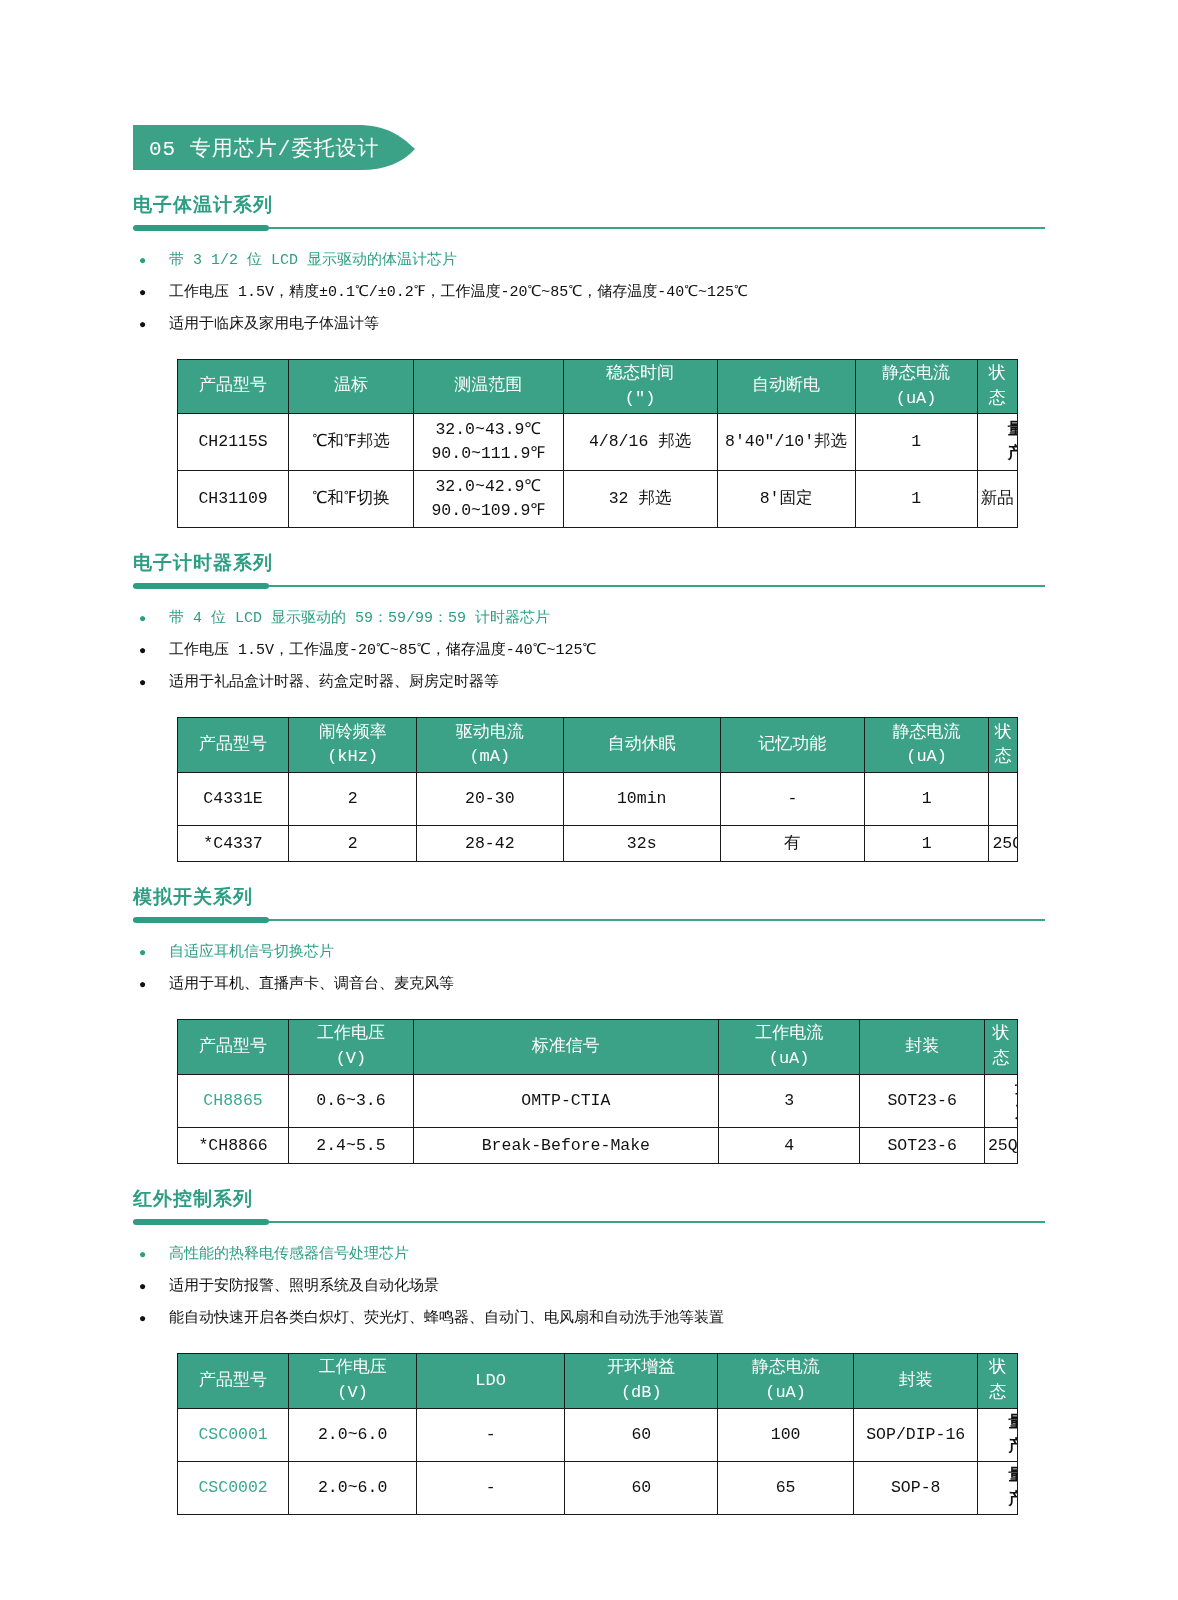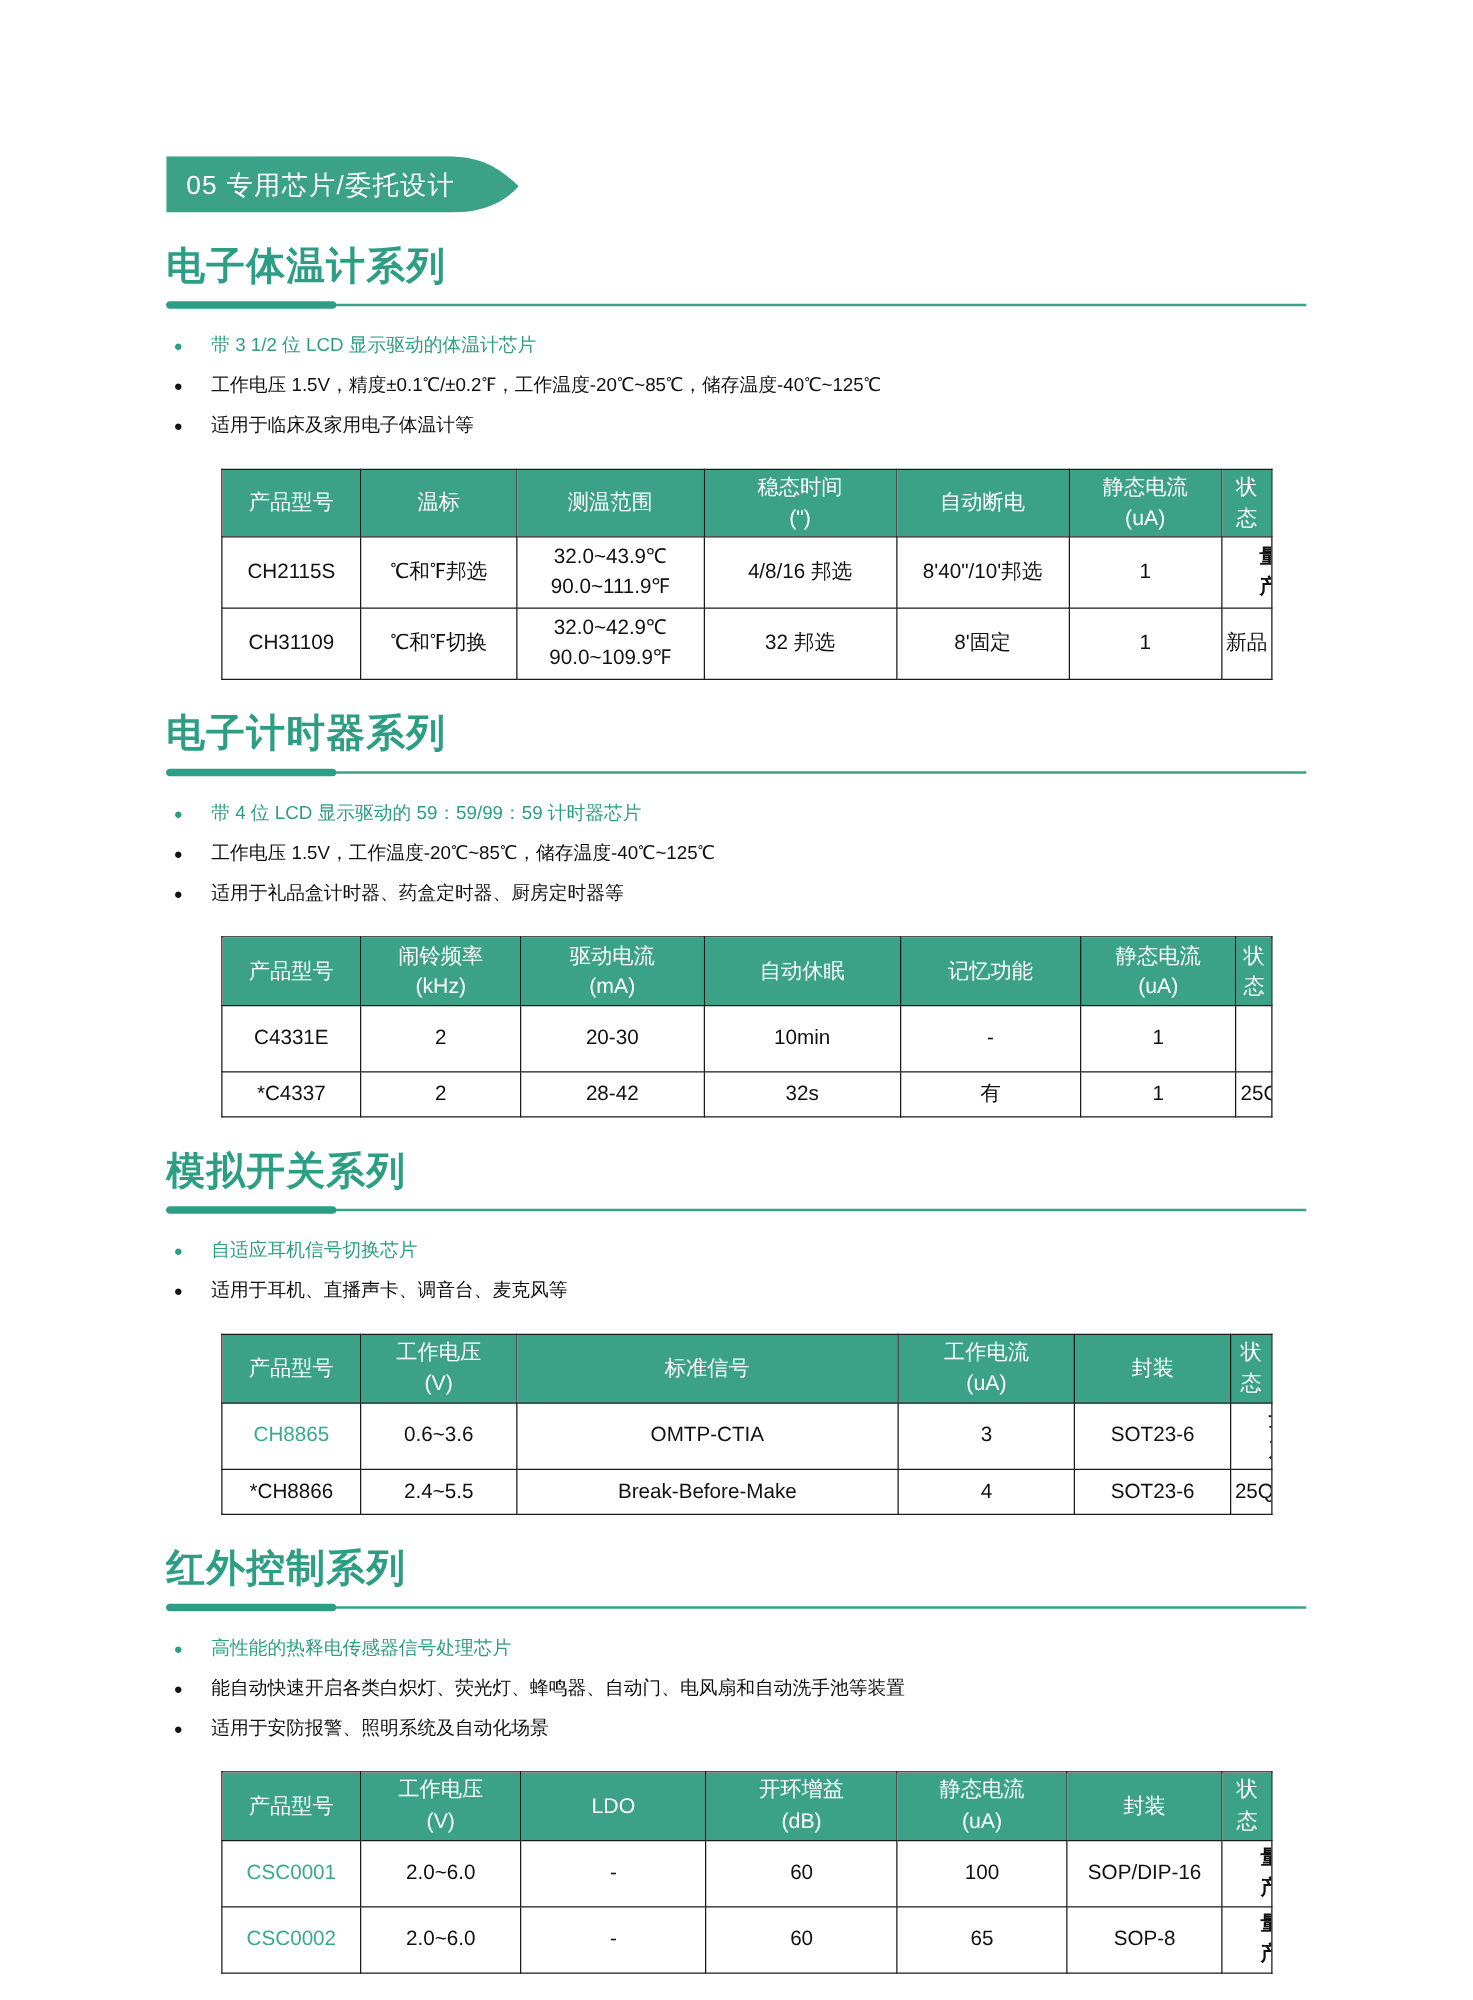--- a/index.html
+++ b/index.html
@@ -1,24 +1,24 @@
 <!DOCTYPE html>
 <html><head>
 <meta charset="utf-8">
 <style>
   html,body{margin:0;padding:0;background:#fff;}
   .page{position:relative;width:1084px;height:1600px;background:#fff;overflow:hidden;
-        font-family:Liberation Sans, sans-serif;color:#111;}
+        font-family:Liberation Mono, monospace;color:#111;}
   .banner{position:relative;margin:125px 0 0 133px;width:282px;height:45px;}
   .banner svg{position:absolute;left:0;top:0;}
   .banner-text{position:absolute;left:16px;top:50%;transform:translateY(-50%);
         color:#fff;font-size:21px;letter-spacing:1px;white-space:nowrap;}
   .content{margin-left:133px;width:912px;}
   section{margin-top:22px;}
-  .sec-title{margin:0;color:#2d9e84;font-size:31px;font-weight:600;letter-spacing:1px;}
+  .sec-title{margin:0;color:#2d9e84;font-size:19px;font-weight:600;letter-spacing:1px;}
   .rule{position:relative;height:6px;margin-top:7px;}
   .rule .thin{position:absolute;left:0;top:2px;width:100%;height:2px;background:#3ba287;}
   .rule .thick{position:absolute;left:0;top:0;width:136px;height:6px;background:#2d9e84;border-radius:3px;}
   ul.bullets{list-style:none;margin:14px 0 18px 0;padding:0;}
   ul.bullets li{position:relative;padding-left:36px;font-size:15px;line-height:32px;color:#111;}
   ul.bullets li::before{content:"●";position:absolute;left:6px;top:0;font-size:12px;color:#111;}
   ul.bullets li.green{color:#2d9e84;}
   ul.bullets li.green::before{color:#2d9e84;}
   table.tbl{border-collapse:collapse;width:841px;margin-left:44px;table-layout:fixed;}
   .tbl th,.tbl td{border:1px solid #1a1a1a;text-align:center;vertical-align:middle;
@@ -188,22 +188,22 @@
     </section>
 
     <section>
       <h2 class="sec-title">红外控制系列</h2>
       <div class="rule">
           <span class="thin"></span>
           <span class="thick"></span>
         </div>
       <ul class="bullets">
           <li class="green">高性能的热释电传感器信号处理芯片</li>
+          <li>适用于安防报警、照明系统及自动化场景</li>
           <li>能自动快速开启各类白炽灯、荧光灯、蜂鸣器、自动门、电风扇和自动洗手池等装置</li>
-          <li>适用于安防报警、照明系统及自动化场景</li>
         </ul>
       <table class="tbl t4">
           <thead>
             <tr>
               <th>产品型号</th>
               <th>工作电压<br>(V)</th>
               <th>LDO</th>
               <th>开环增益<br>(dB)</th>
               <th>静态电流<br>(uA)</th>
               <th>封装</th>

